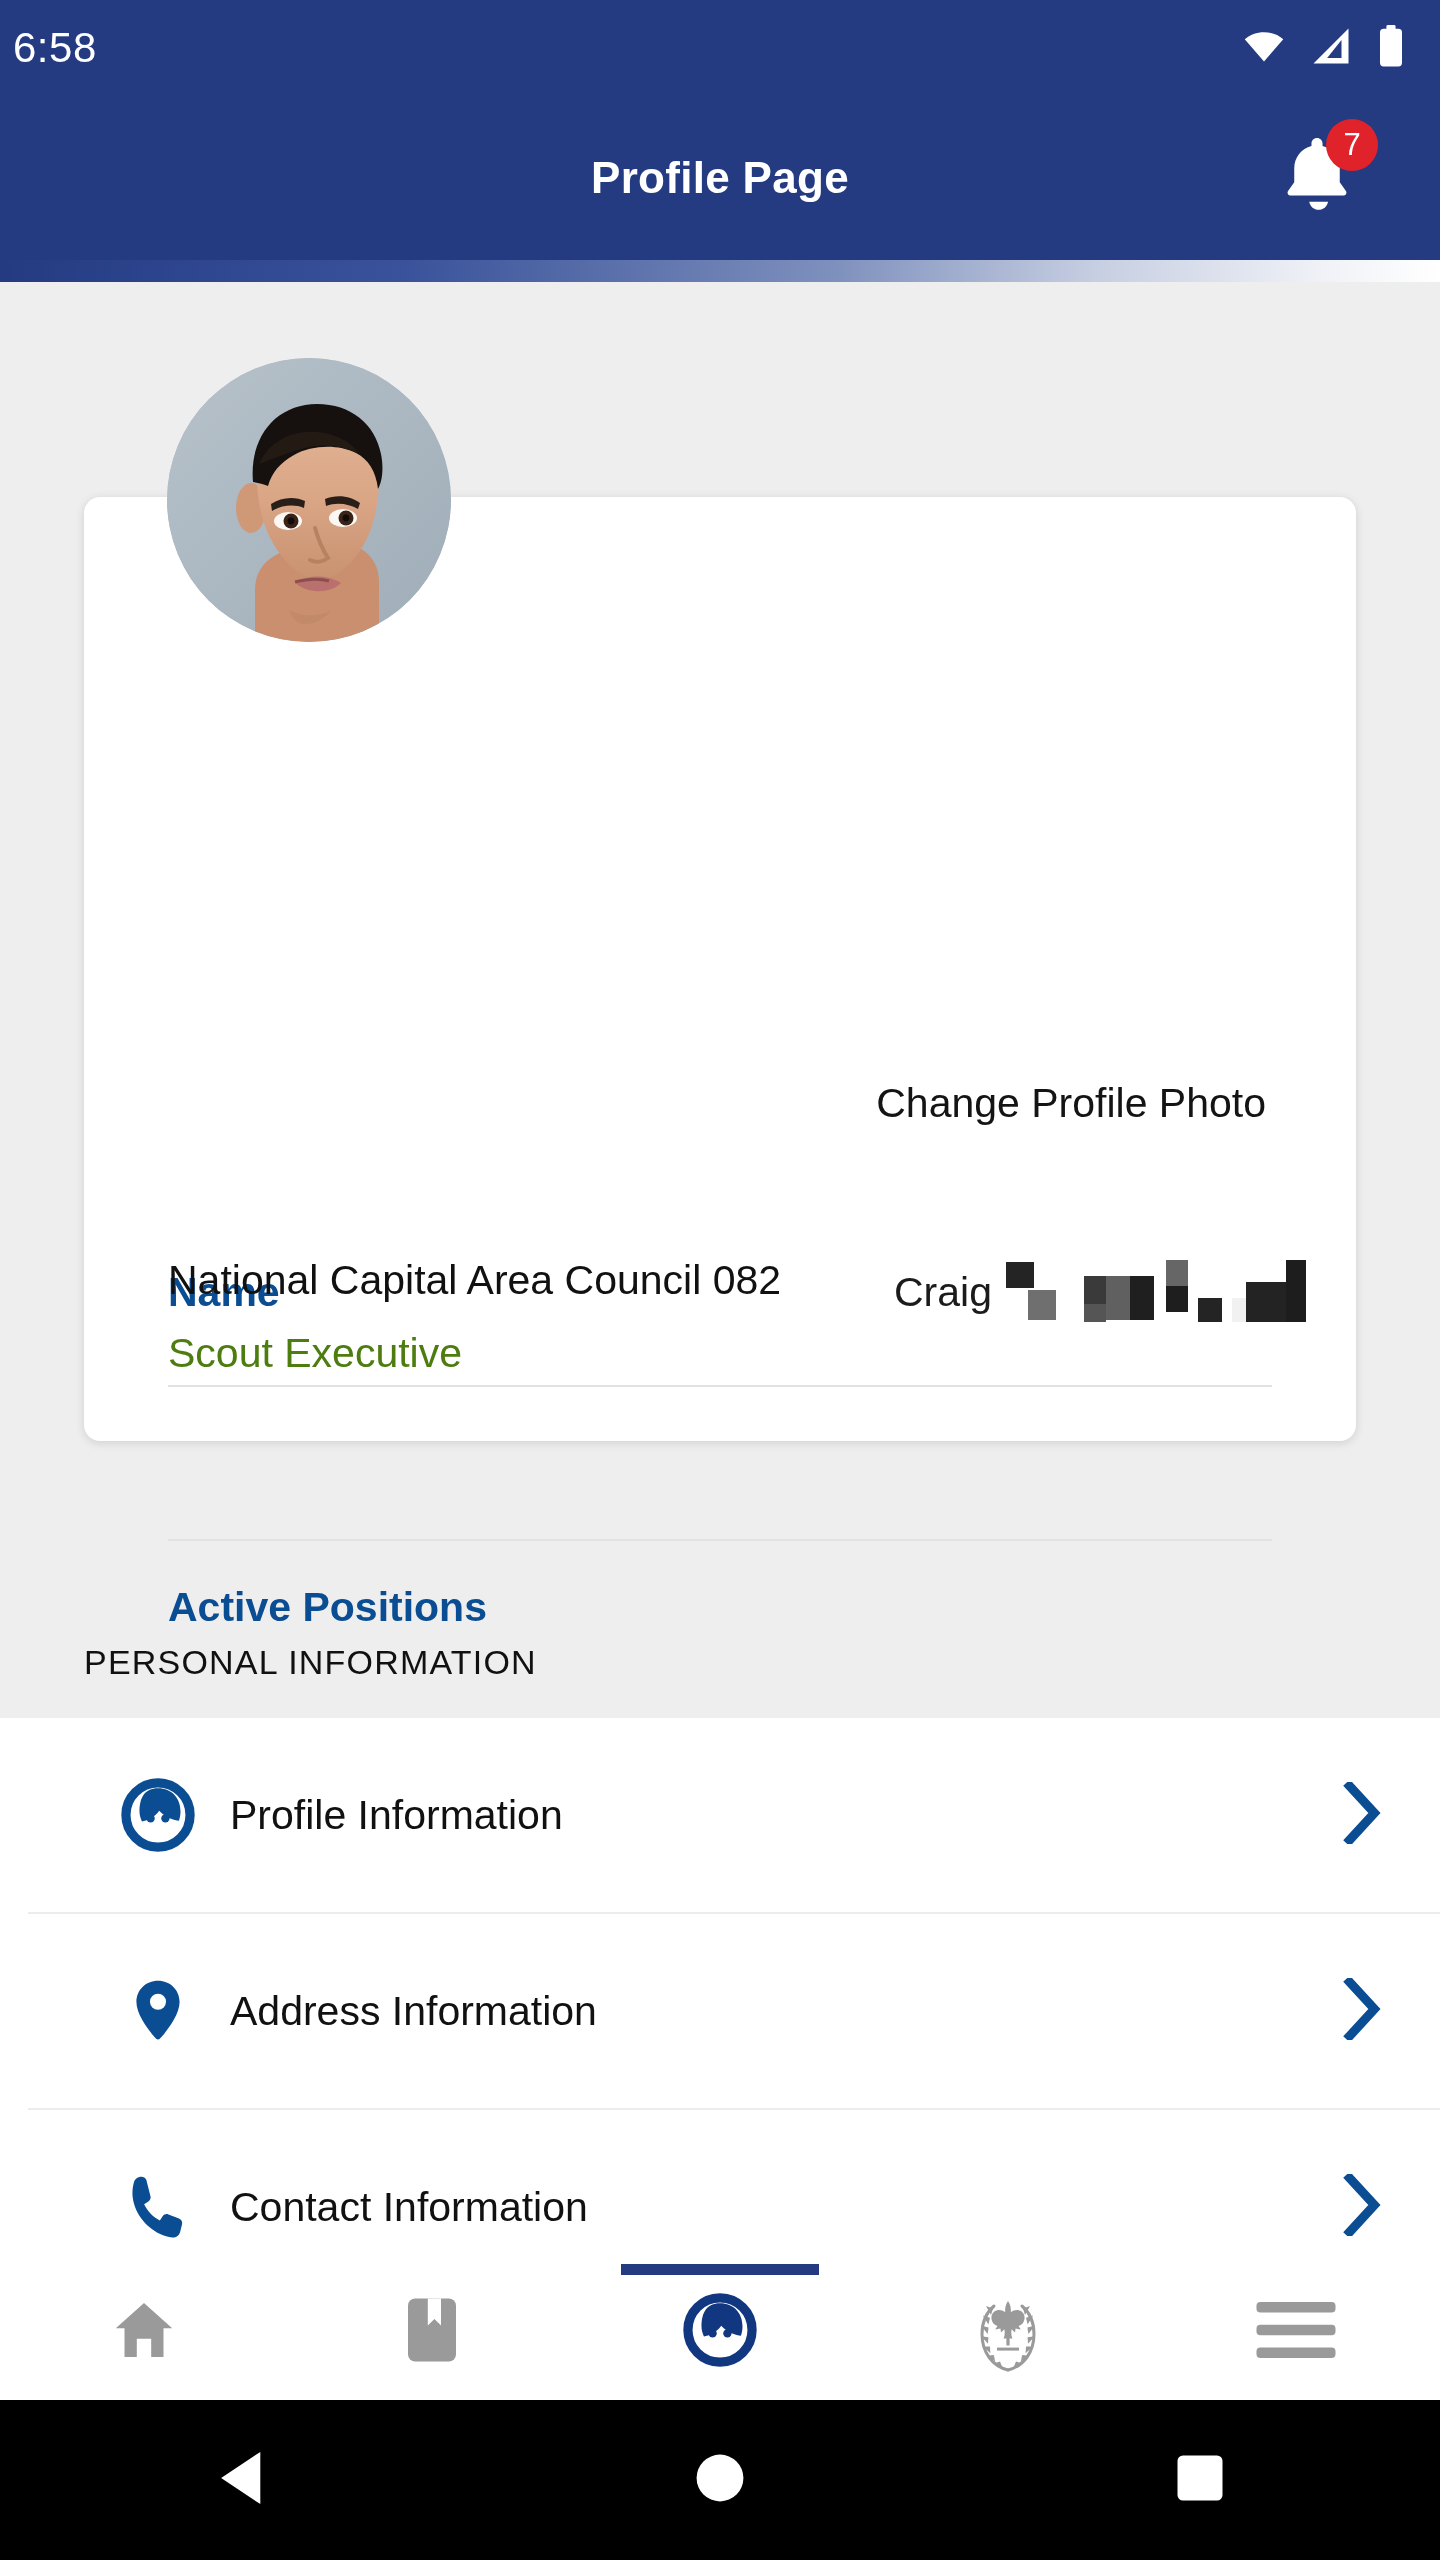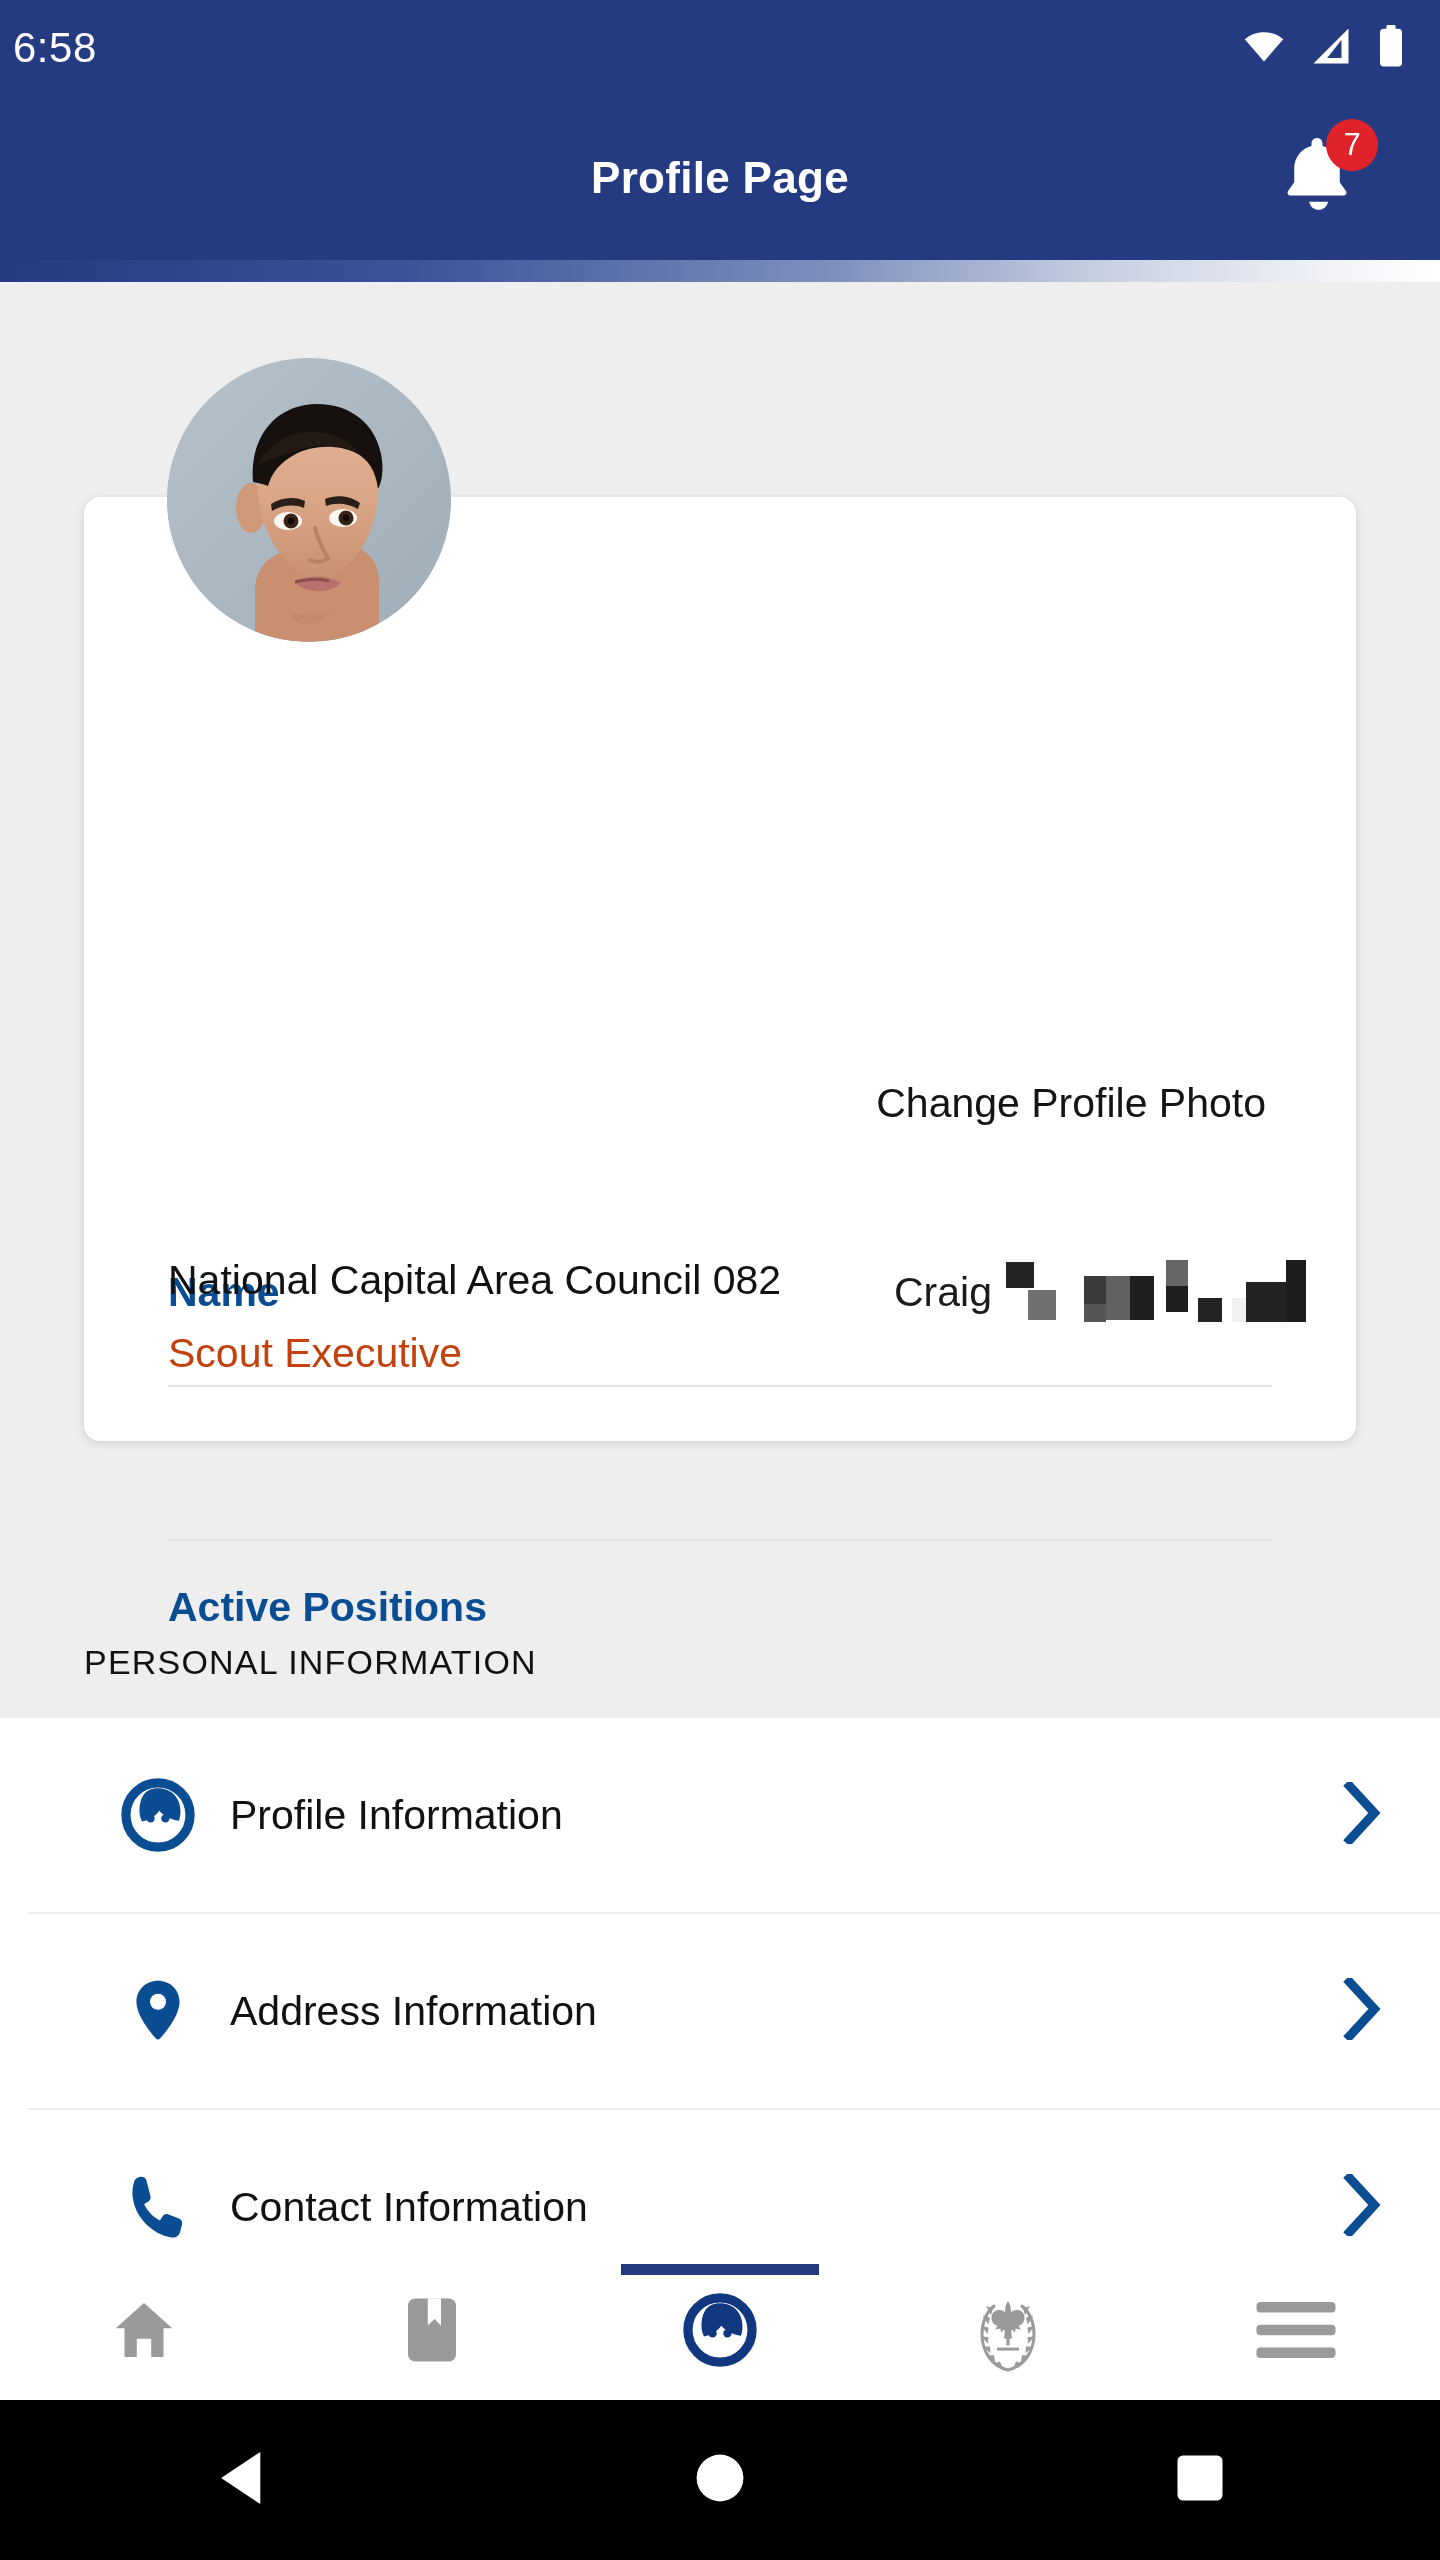--- a/index.html
+++ b/index.html
@@ -79,21 +79,21 @@
   .row-label { font-size: 41px; font-weight: bold; color: #0b4d93; }
   .divider {
     position: absolute; left: 84px; width: 1104px; height: 2px; background: #e2e2e2;
   }
 
   
   .redact { position: relative; height: 64px; }
   .blk { position: absolute; }
 
   .pos-org { position: absolute; left: 84px; top: 760px; font-size: 41px; color: #111111; }
-  .pos-role { position: absolute; left: 84px; top: 833px; font-size: 41px; color: #c2410c; }
+  .pos-role { position: absolute; left: 84px; top: 833px; font-size: 41px; color: #4d7c0f; }
 
   
   .section-head {
     position: absolute; top: 1643px; left: 84px;
     font-size: 34px; color: #111111; letter-spacing: 1.2px;
   }
 
   
   .list { position: absolute; top: 1718px; left: 0; width: 1440px; background: #ffffff; margin-left: 28px; }
   .list-item {

